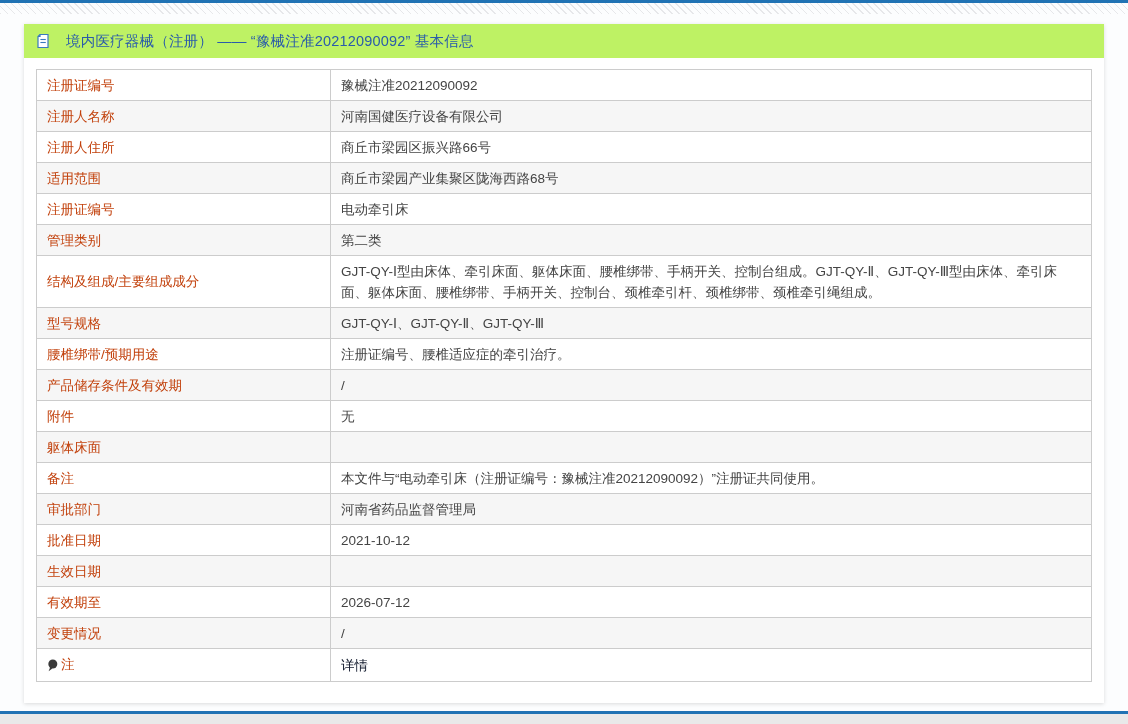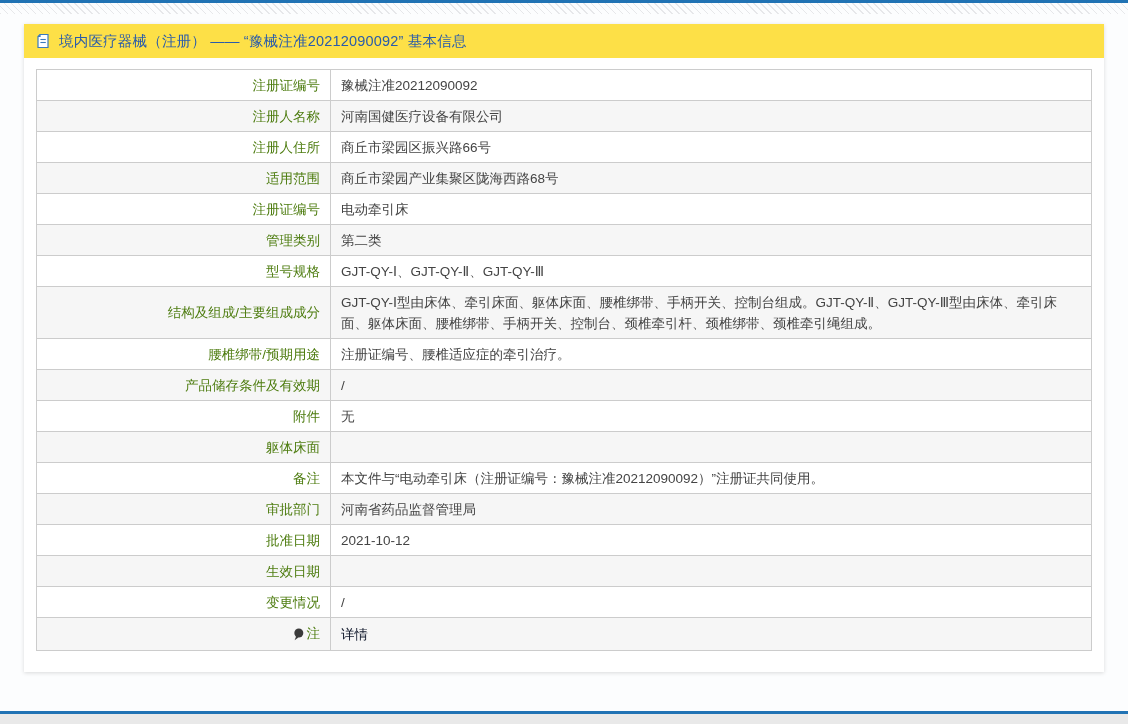--- a/index.html
+++ b/index.html
@@ -21,24 +21,24 @@
       transparent 1px, transparent 5px);
   }
   .card {
     position: absolute; top: 24px; left: 24px; width: 1080px;
     background: #ffffff;
     box-shadow: 0 1px 4px rgba(0,0,0,0.14);
     padding-bottom: 21px;
   }
   .card-header {
     height: 34px;
-    background: #fde047;
+    background: #bef264;
     display: flex; align-items: center;
     padding-left: 12px;
-    gap: 9px;
+    gap: 16px;
   }
   .card-title {
     color: #2a5caa;
     font-size: 14.5px;
     letter-spacing: 0.2px;
   }
   .doc-icon { display: inline-flex; align-items: center; }
   .card-body { padding: 11px 12px 0 12px; }
   table.info {
     width: 1056px;
@@ -48,22 +48,21 @@
   table.info td {
     border: 1px solid #cccccc;
     font-size: 13.5px;
     line-height: 21px;
     padding: 4.5px 10px;
     vertical-align: middle;
     word-break: break-all;
   }
   table.info td.label {
     width: 294px;
-    text-align: right;
-    color: #4d7c0f;
+    color: #c2410c;
   }
   table.info td.value {
     color: #444444;
   }
   table.info tr:nth-child(even) { background: #f6f6f6; }
   table.info tr:nth-child(odd)  { background: #ffffff; }
   .note-label { display: inline-flex; align-items: center; gap: 3px; }
   .bulb-icon { display: inline-flex; align-items: center; position: relative; top: 1px; }
   a.detail-link {
     color: #0f172a;
@@ -119,26 +118,26 @@
         </tr>
         <tr>
           <td class="label">注册证编号</td>
           <td class="value">电动牵引床</td>
         </tr>
         <tr>
           <td class="label">管理类别</td>
           <td class="value">第二类</td>
         </tr>
         <tr>
+          <td class="label">结构及组成/主要组成成分</td>
+          <td class="value">GJT-QY-Ⅰ型由床体、牵引床面、躯体床面、腰椎绑带、手柄开关、控制台组成。GJT-QY-Ⅱ、GJT-QY-Ⅲ型由床体、牵引床面、躯体床面、腰椎绑带、手柄开关、控制台、颈椎牵引杆、颈椎绑带、颈椎牵引绳组成。</td>
+        </tr>
+        <tr>
           <td class="label">型号规格</td>
           <td class="value">GJT-QY-Ⅰ、GJT-QY-Ⅱ、GJT-QY-Ⅲ</td>
-        </tr>
-        <tr>
-          <td class="label">结构及组成/主要组成成分</td>
-          <td class="value">GJT-QY-Ⅰ型由床体、牵引床面、躯体床面、腰椎绑带、手柄开关、控制台组成。GJT-QY-Ⅱ、GJT-QY-Ⅲ型由床体、牵引床面、躯体床面、腰椎绑带、手柄开关、控制台、颈椎牵引杆、颈椎绑带、颈椎牵引绳组成。</td>
         </tr>
         <tr>
           <td class="label">腰椎绑带/预期用途</td>
           <td class="value">注册证编号、腰椎适应症的牵引治疗。</td>
         </tr>
         <tr>
           <td class="label">产品储存条件及有效期</td>
           <td class="value">/</td>
         </tr>
         <tr>
@@ -159,20 +158,24 @@
         </tr>
         <tr>
           <td class="label">批准日期</td>
           <td class="value">2021-10-12</td>
         </tr>
         <tr>
           <td class="label">生效日期</td>
           <td class="value"></td>
         </tr>
         <tr>
+          <td class="label">有效期至</td>
+          <td class="value">2026-07-12</td>
+        </tr>
+        <tr>
           <td class="label">变更情况</td>
           <td class="value">/</td>
         </tr>
         <tr>
           <td class="label">
             <span class="note-label">
               <span class="bulb-icon">
                 <svg width="11" height="13" viewBox="0 0 11 13">
                   <circle cx="5.8" cy="5" r="4.5" fill="#3a3a3a"></circle>
                   <path d="M3.2 8.2 L1.6 12.2 L5.4 9.6 Z" fill="#3a3a3a"></path>

